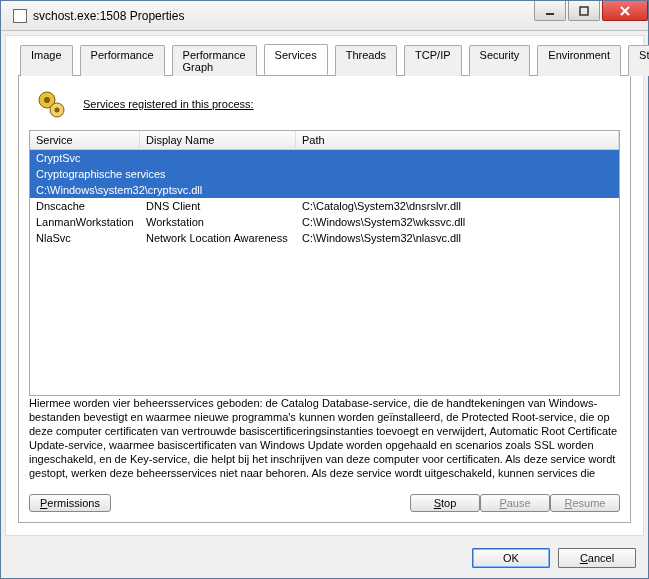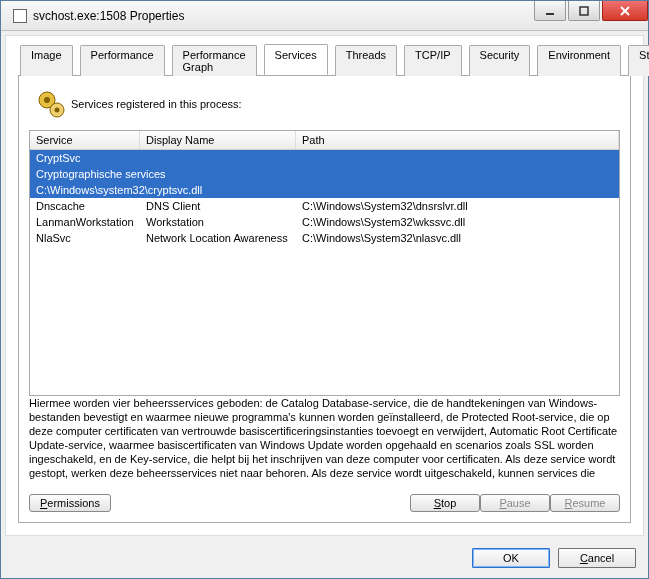--- a/index.html
+++ b/index.html
@@ -10,21 +10,21 @@
   .titlebar .title { flex: 1; font-size: 12px; color: #000; }
   .winbtns { display: flex; height: 100%; }
   .winbtn { width: 32px; height: 20px; margin-top:0; border:1px solid #999; border-top:none; display:flex; align-items:center; justify-content:center; font-size:12px; background: linear-gradient(#f8f8f8,#d8d8d8); border-radius:0 0 2px 2px; margin-right:2px;}
   .winbtn.close { width: 46px; background: linear-gradient(#f07070,#d43a2a); color:#fff; border-color:#a02018; margin-right:0;}
   .winbtn svg { width:10px; height:10px; }
   .client { flex:1; padding: 8px 12px 12px 12px; display:flex; flex-direction:column; background:#fff; margin:4px; border:1px solid #ddd;}
   .tabs { display:flex; gap:8px; border-bottom:1px solid #aaa; padding-left:2px;}
   .tab { padding: 3px 10px; border:1px solid #aaa; border-bottom:none; background:#f0f0f0; margin-right:-1px; font-size:11px; position:relative; top:1px; border-radius:2px 2px 0 0;}
   .tab.active { background:#fff; border-bottom:1px solid #fff; top:0; padding-top:4px;}
   .tabbody { flex:1; border:1px solid #aaa; border-top:none; padding:12px 10px 10px 10px; display:flex; flex-direction:column; background:#fff;}
-  .header-row { display:flex; align-items:center; gap:4px; margin-bottom:10px; padding-left:6px;}
+  .header-row { display:flex; align-items:center; gap:16px; margin-bottom:10px; padding-left:6px;text-decoration:underline;}
   .svc-icon { width:32px; height:32px; display:flex; align-items:center; justify-content:center;}
   .svc-icon svg { width:32px; height:32px; }
   .listview { flex:1; border:1px solid #aaa; background:#fff; display:flex; flex-direction:column; overflow:hidden; }
   .lv-header { display:flex; background: linear-gradient(#fdfdfd,#ececec); border-bottom:1px solid #ccc; font-size:11px; }
   .lv-header .col { padding:3px 6px; border-right:1px solid #ddd; }
   .col.c1 { width:110px; }
   .col.c2 { width:156px; }
   .col.c3 { flex:1; }
   .lv-body { flex:1; overflow:auto; }
   .row { display:flex; font-size:11px; line-height:16px; }
@@ -101,21 +101,21 @@
         </div>
         <div class="lv-body">
           <div class="row selected">
             <div class="cell col c1">CryptSvc</div>
             <div class="cell col c2">Cryptographische services</div>
             <div class="cell col c3">C:\Windows\system32\cryptsvc.dll</div>
           </div>
           <div class="row">
             <div class="cell col c1">Dnscache</div>
             <div class="cell col c2">DNS Client</div>
-            <div class="cell col c3">C:\Windows\System32\dnsrslvr.dll</div>
+            <div class="cell col c3">C:\Catalog\System32\dnsrslvr.dll</div>
           </div>
           <div class="row">
             <div class="cell col c1">LanmanWorkstation</div>
             <div class="cell col c2">Workstation</div>
             <div class="cell col c3">C:\Windows\System32\wkssvc.dll</div>
           </div>
           <div class="row">
             <div class="cell col c1">NlaSvc</div>
             <div class="cell col c2">Network Location Awareness</div>
             <div class="cell col c3">C:\Windows\System32\nlasvc.dll</div>

